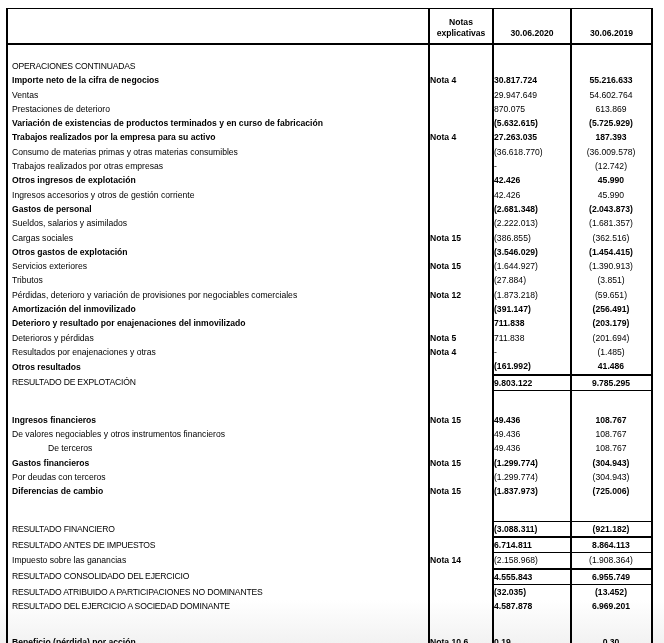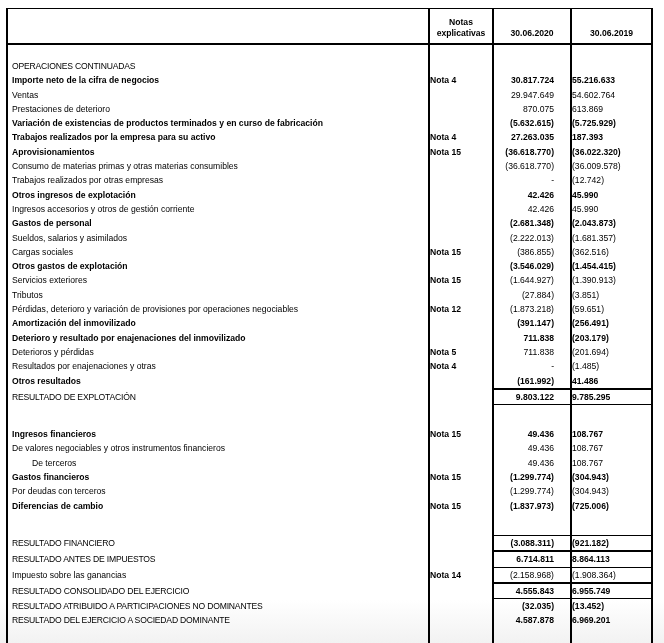--- a/index.html
+++ b/index.html
@@ -15,25 +15,25 @@
     table.pl col.c-y2 { width: 81px; }
     td, th { padding: 0; font-size: 8.6px; line-height: 14.3px; height: 14.3px; white-space: nowrap; overflow: hidden; }
     th { font-weight: bold; text-align: center; vertical-align: bottom; padding-bottom: 4px; height: 30px; line-height: 11px;
          border: 1px solid #000; border-width: 1px 1px 2px 1px; }
     th.h-label { border-left: 2px solid #000; }
     th.h-note { border-left: 2px solid #000; }
     th.h-y1 { border-left: 2px solid #000; }
     th.h-y2 { border-left: 2px solid #000; border-right: 2px solid #000; text-align: center; }
     td.lbl { border-left: 2px solid #000; padding-left: 4px; }
     td.note { border-left: 2px solid #000; text-align: left; font-weight: bold; }
-    td.v1 { border-left: 2px solid #000; text-align: right; padding-right: 16px; }
-    td.v2 { border-left: 2px solid #000; border-right: 2px solid #000; text-align: left; padding-right: 1px; }
+    td.v1 { border-left: 2px solid #000; padding-right: 2px; }
+    td.v2 { border-left: 2px solid #000; border-right: 2px solid #000; text-align: center; padding-right: 1px; }
     tr.bold td.lbl, tr.bold td.v1, tr.bold td.v2 { font-weight: bold; }
     tr.caps td.lbl { font-weight: normal; letter-spacing: -0.2px; }
-    tr.indent td.lbl { padding-left: 24px; }
+    tr.indent td.lbl { padding-left: 40px; }
     tr.topline td.v1, tr.topline td.v2 { border-top: 1px solid #000; }
     tr.thickline td.v1, tr.thickline td.v2 { border-top: 2px solid #000; }
     tr.bottomline td.v1, tr.bottomline td.v2 { border-bottom: 1px solid #000; }
     tr.spacer td { height: 14px; }
     tr.spacer-lg td { height: 22px; }
     tr.last td { border-bottom: 2px solid #000; height: 30px; }
     tr.last td.lbl, tr.last td.v1, tr.last td.v2 { font-weight: bold; }
   </style>
 </head>
 <body>
@@ -91,26 +91,20 @@
           <td class="note"></td>
           <td class="v1">(5.632.615)</td>
           <td class="v2">(5.725.929)</td>
         </tr>
     <tr class="bold">
           <td class="lbl">Trabajos realizados por la empresa para su activo</td>
           <td class="note">Nota 4</td>
           <td class="v1">27.263.035</td>
           <td class="v2">187.393</td>
         </tr>
-    <tr class="bold">
-          <td class="lbl">Aprovisionamientos</td>
-          <td class="note">Nota 15</td>
-          <td class="v1">(36.618.770)</td>
-          <td class="v2">(36.022.320)</td>
-        </tr>
     <tr>
           <td class="lbl">Consumo de materias primas y otras materias consumibles</td>
           <td class="note"></td>
           <td class="v1">(36.618.770)</td>
           <td class="v2">(36.009.578)</td>
         </tr>
     <tr>
           <td class="lbl">Trabajos realizados por otras empresas</td>
           <td class="note"></td>
           <td class="v1">-</td>
@@ -158,21 +152,21 @@
           <td class="v1">(1.644.927)</td>
           <td class="v2">(1.390.913)</td>
         </tr>
     <tr>
           <td class="lbl">Tributos</td>
           <td class="note"></td>
           <td class="v1">(27.884)</td>
           <td class="v2">(3.851)</td>
         </tr>
     <tr>
-          <td class="lbl">Pérdidas, deterioro y variación de provisiones por operaciones negociables</td>
+          <td class="lbl">Pérdidas, deterioro y variación de provisiones por negociables comerciales</td>
           <td class="note">Nota 12</td>
           <td class="v1">(1.873.218)</td>
           <td class="v2">(59.651)</td>
         </tr>
     <tr class="bold">
           <td class="lbl">Amortización del inmovilizado</td>
           <td class="note"></td>
           <td class="v1">(391.147)</td>
           <td class="v2">(256.491)</td>
         </tr>

